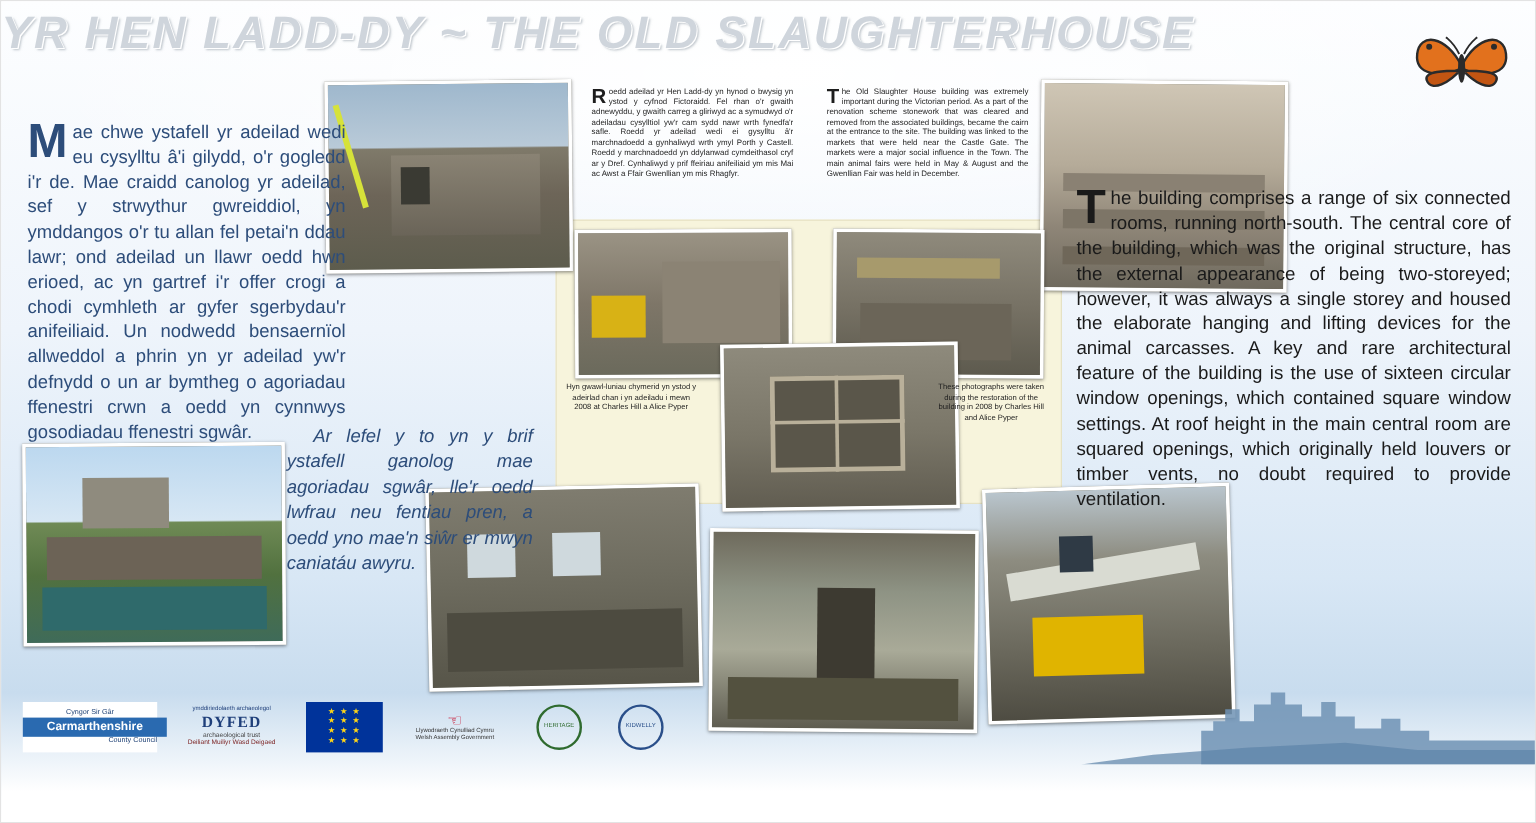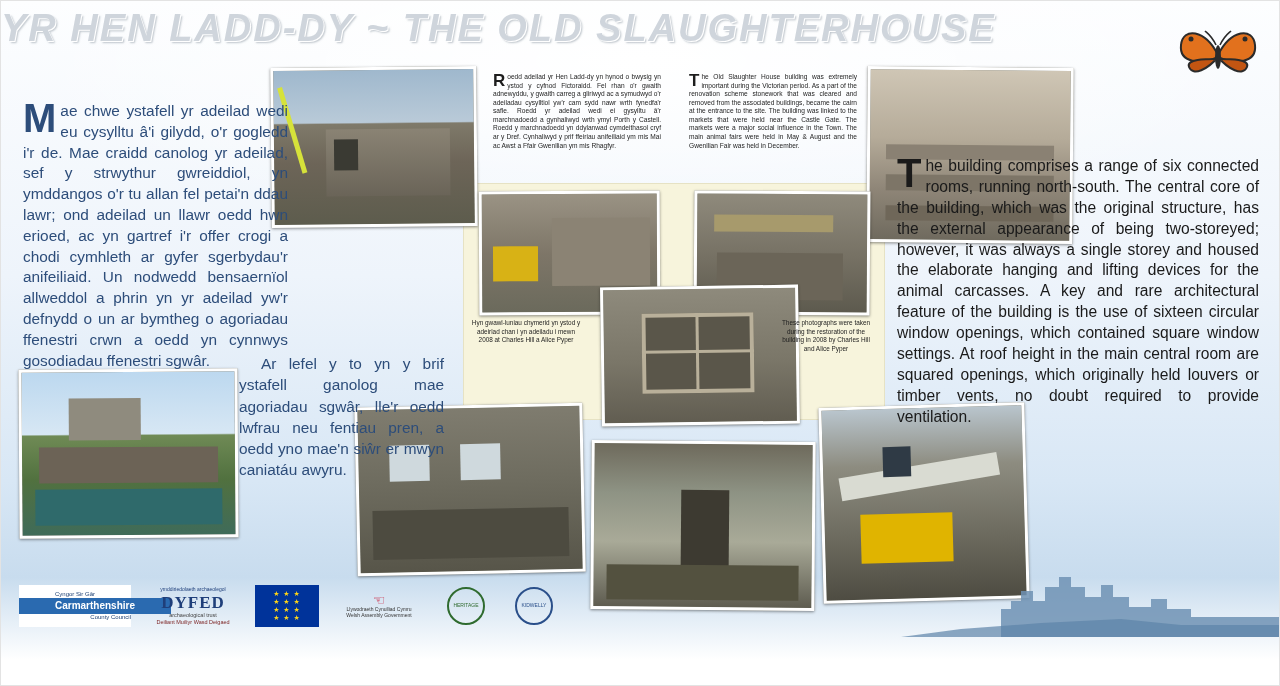--- a/index.html
+++ b/index.html
@@ -47,21 +47,21 @@
     font-size:15.4px;line-height:1.35;color:#2d4d7a;
     text-align:justify;
   }
   .welsh-main .dropcap{
     float:left;font-size:40px;line-height:30px;font-weight:bold;
     padding:2px 4px 0 0;color:#2d4d7a;
   }
   .welsh-second{
     position:absolute;left:238px;top:352px;width:205px;
     font-size:15.4px;line-height:1.38;color:#2d4d7a;
-    text-align:justify;text-indent:22px;
+    text-align:justify;text-indent:22px;font-style:italic;
   }
   .english-main{
     position:absolute;left:896px;top:155px;width:362px;
     font-size:15.6px;line-height:1.34;color:#1a1a1a;
     text-align:justify;
   }
   .english-main .dropcap{
     float:left;font-size:40px;line-height:30px;font-weight:bold;
     padding:2px 4px 0 0;color:#1a1a1a;
   }
@@ -160,22 +160,22 @@
     font-size:7px;color:#1c3f73;text-align:center;line-height:1.15;}
   .logo.carms{width:112px;background:#ffffff;border:0;}
   .logo.dyfed{width:96px;}
   .logo.eu{width:64px;background:#00339a;color:#ffd617;position:relative;}
   .logo.wag{width:92px;}
   .logo.seal1{width:54px;}
   .logo.seal2{width:54px;}
   .eu-stars{position:absolute;left:50%;top:50%;transform:translate(-50%,-50%);font-size:7px;color:#ffd617;letter-spacing:1px;}
   .seal-circle{width:34px;height:34px;border-radius:50%;border:2px solid #2f6b2f;display:flex;align-items:center;justify-content:center;font-size:5px;color:#2f6b2f;text-align:center;}
   .seal-circle.blue{border-color:#2a4f8a;color:#2a4f8a;}
-  .carms-band{background:#2a6ab0;color:#fff;font-weight:bold;font-size:10px;padding:2px 20px;width:100%;text-align:center;}
-  .dyfed-title{font-family:"Liberation Serif", serif;font-size:17px;color:#1f3f7a;letter-spacing:1px;font-weight:bold;}
+  .carms-band{background:#2a6ab0;color:#fff;font-weight:bold;font-size:10px;padding:2px 4px;width:100%;text-align:center;}
+  .dyfed-title{font-family:"Liberation Serif", serif;font-size:13px;color:#1f3f7a;letter-spacing:1px;font-weight:bold;}
   .dyfed-sub{font-size:5.5px;color:#444;}
   .wag-sub{font-size:5px;color:#333;}
   .dragon{color:#c8102e;font-size:14px;line-height:1;}
 </style>
 </head>
 <body>
 
 <div class="poster">
   <div class="sky"></div>
 

